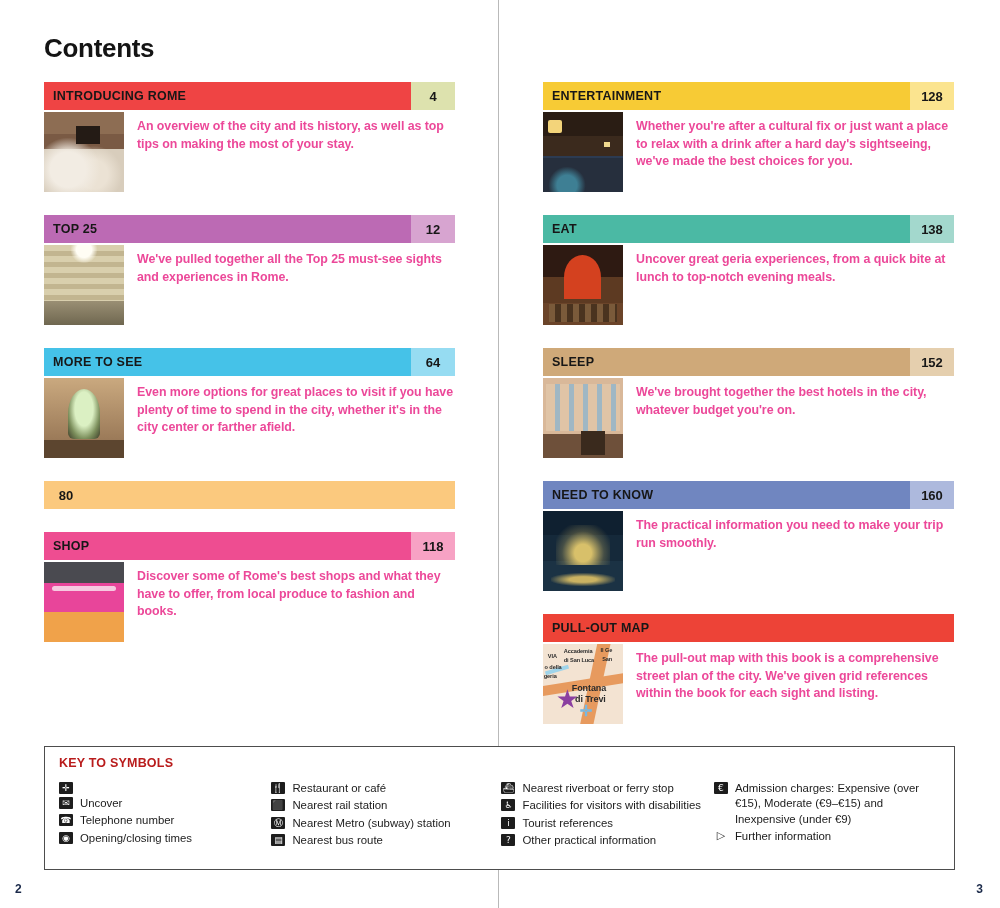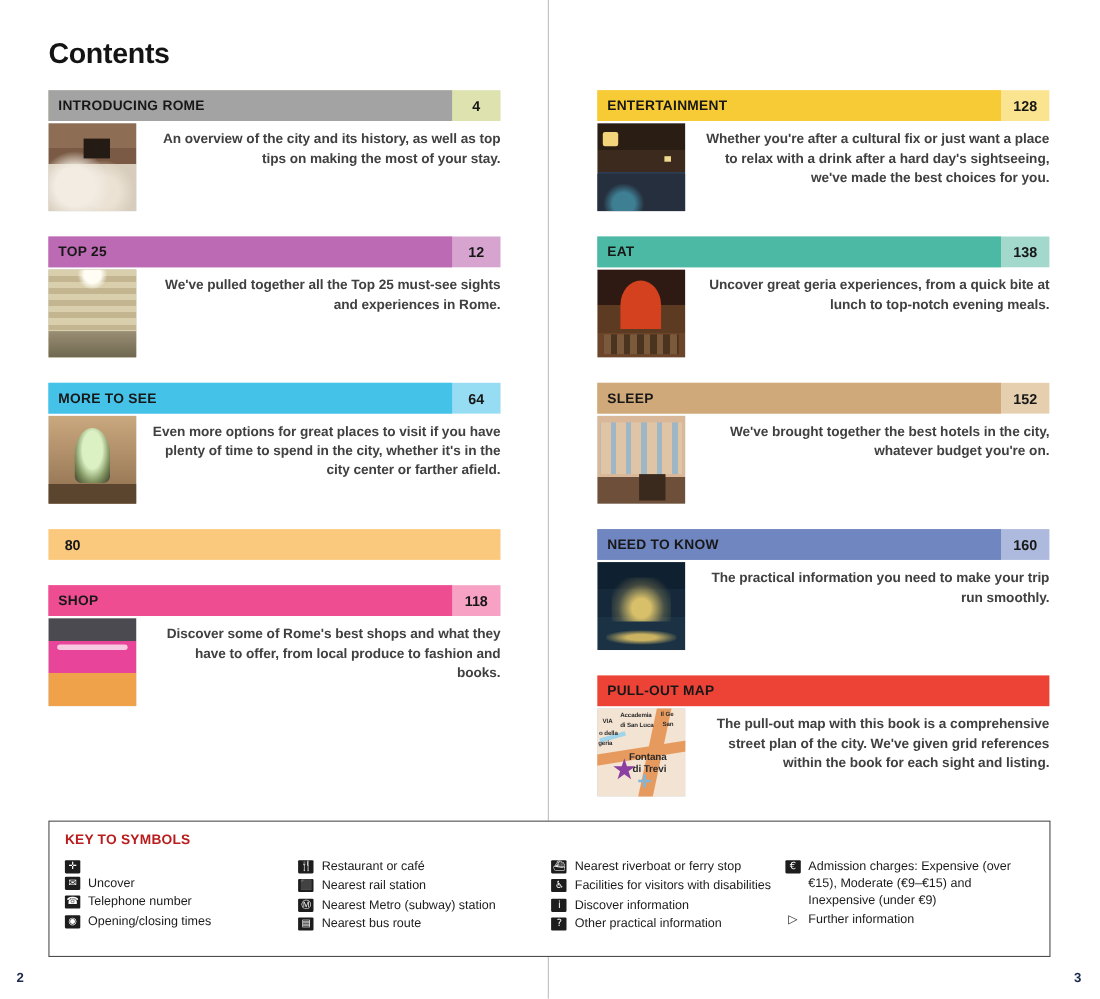--- a/index.html
+++ b/index.html
@@ -101,23 +101,22 @@
     overflow: hidden;
     background: #cfcfcf;
   }
   .blurb {
     flex: 1 1 auto;
     padding-left: 13px;
     padding-top: 8px;
     font-size: 12.4px;
     font-weight: bold;
     line-height: 1.42;
-    color: #404040;
+    color: #ec4899;
     letter-spacing: -0.05px;
-    text-align: right;
   }
 
   
   .t-inner { position: absolute; inset: 0; }
   .t-fountain { background:
       radial-gradient(circle at 30% 72%, #f2ece3 0 22%, rgba(242,236,227,0) 40%),
       radial-gradient(circle at 62% 78%, #ebe2d4 0 18%, rgba(235,226,212,0) 36%),
       linear-gradient(#8d6d53 0 28%, #7a5a44 28% 46%, #d8cdbc 46% 100%);
   }
   .t-fountain:after{content:"";position:absolute;left:40%;top:18%;width:30%;height:22%;background:#241b15;}
@@ -237,21 +236,21 @@
 <body>
 
 <div class="spread">
 
   <div class="page left">
     <div class="page-inner">
       <div class="contents-title">Contents</div>
       <div class="sections left" id="left-sections">
           <div class="section" style="margin-bottom: 23px;">
             <div class="bar" style="background: rgb(221, 226, 174);">
-              <div class="bar-label" style="background: #a3a3a3; height: 100%; display: flex; align-items: center;">INTRODUCING ROME</div>
+              <div class="bar-label" style="background: #ef4444; height: 100%; display: flex; align-items: center;">INTRODUCING ROME</div>
               <div class="bar-page">4</div>
             </div>
             <div class="section-body">
               <div class="thumb">
                 <div class="t-inner t-fountain"></div>
               </div>
               <div class="blurb">An overview of the city and its history, as well as top tips on making the most of your stay.</div>
             </div>
           </div>
           <div class="section" style="margin-bottom: 23px;">
@@ -426,21 +425,21 @@
         <div class="key-item">
           <span class="key-glyph">⛴</span>
           <span class="key-text">Nearest riverboat or ferry stop</span>
         </div>
         <div class="key-item">
           <span class="key-glyph">♿</span>
           <span class="key-text">Facilities for visitors with disabilities</span>
         </div>
         <div class="key-item">
           <span class="key-glyph">i</span>
-          <span class="key-text">Discover information</span>
+          <span class="key-text">Tourist references</span>
         </div>
         <div class="key-item">
           <span class="key-glyph">?</span>
           <span class="key-text">Other practical information</span>
         </div>
       </div>
       <div class="key-col c4">
         <div class="key-item">
           <span class="key-glyph">€</span>
           <span class="key-text">Admission charges: Expensive (over €15), Moderate (€9–€15) and Inexpensive (under €9)</span>

